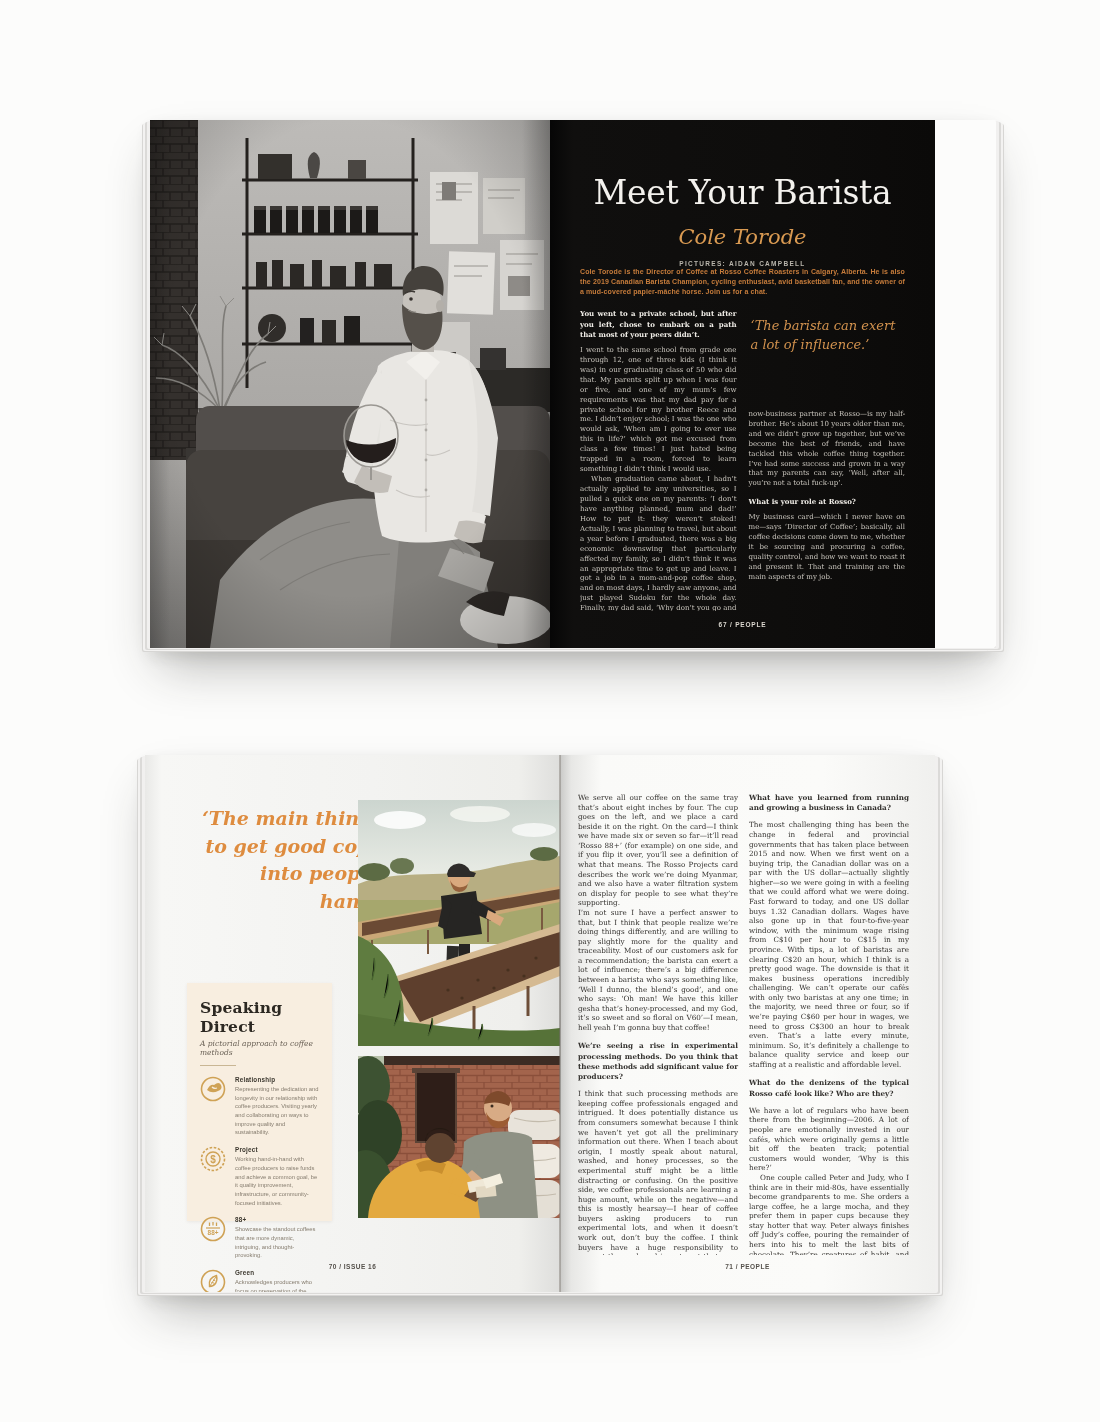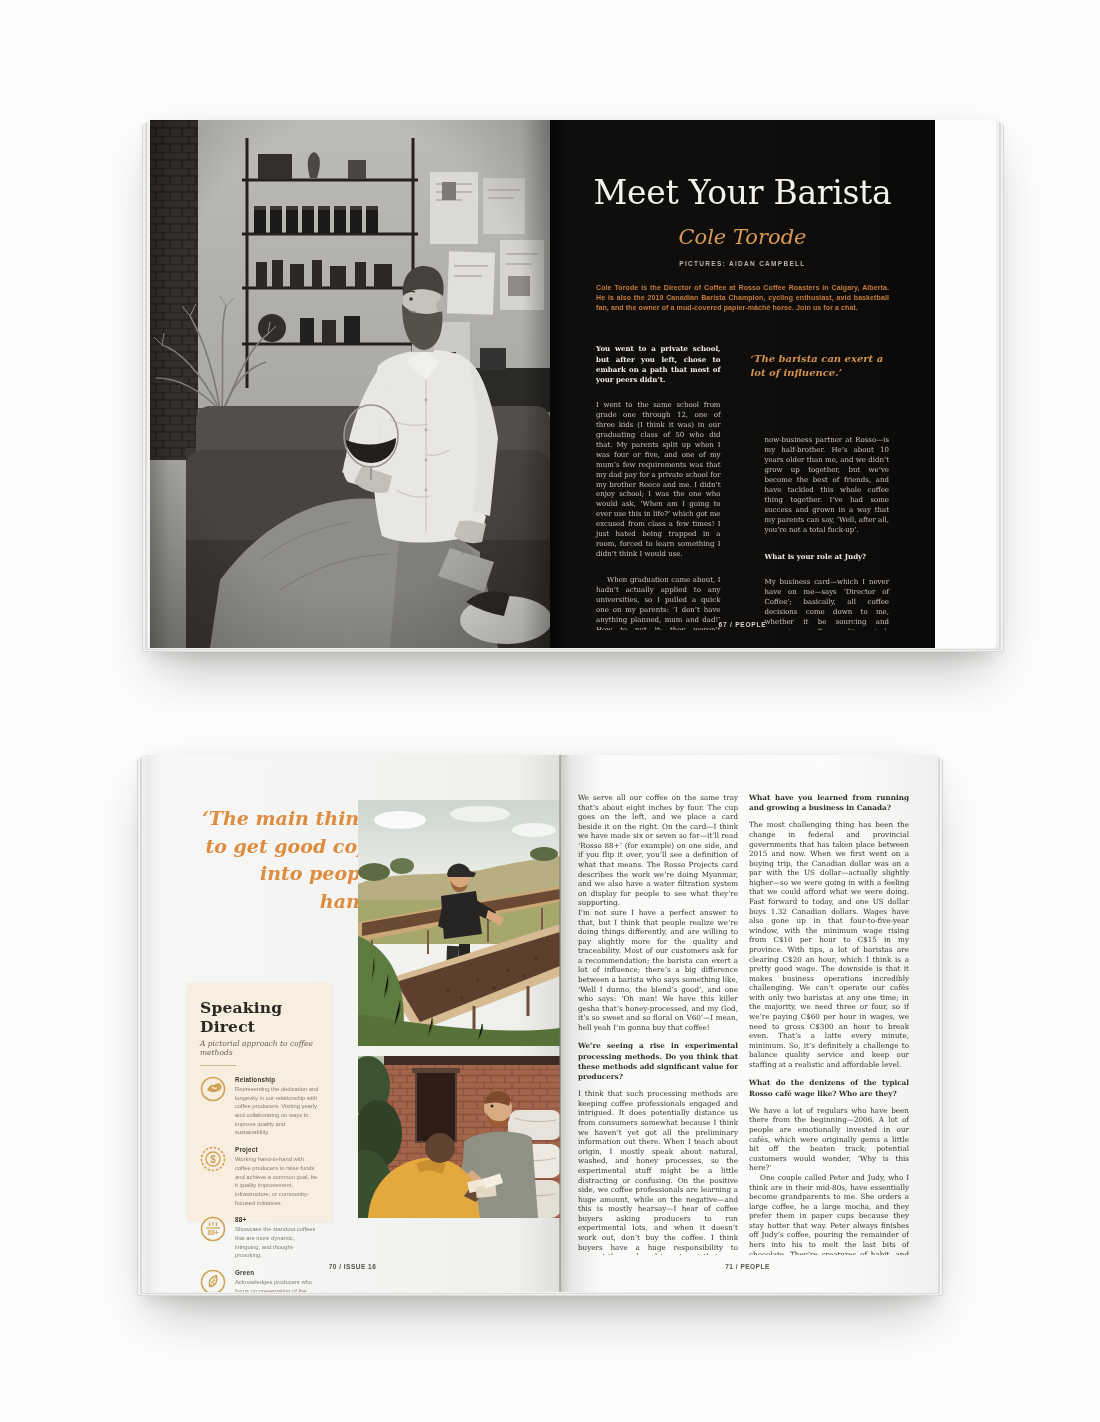--- a/index.html
+++ b/index.html
@@ -25,26 +25,26 @@
     color:#c9c5bd;}
   .bp-inner{position:absolute;inset:0;padding:56px 30px 0 30px;box-sizing:border-box;}
   .title{font-size:33px;line-height:1.05;color:#f4f2ee;text-align:center;letter-spacing:-.3px;}
   .sub{margin-top:14px;font-size:21px;font-style:italic;text-align:center;color:#d99a52;}
   .credit{margin-top:11px;font-size:6.5px;letter-spacing:1.3px;text-align:center;color:#b9b5ac;
     font-family:"Liberation Sans",sans-serif;font-weight:bold;}
   .intro{margin:18px 2px 0 2px;font-size:9.5px;line-height:1.5;color:#c67c3b;
     font-family:"Liberation Sans",sans-serif;font-weight:bold;letter-spacing:.1px;}
   .cols{display:flex;gap:12px;margin-top:13px;height:302px;overflow:hidden;}
   .col{flex:1;min-width:0;}
-  .bp-inner p{margin:16px;font-size:7px;line-height:1.42;text-align:justify;}
+  .bp-inner p{margin:0;font-size:7px;line-height:1.42;text-align:justify;}
   .lead,.qhead{font-weight:bold;color:#efece6;margin-bottom:6px !important;line-height:1.45 !important;}
   .qhead{margin-top:8px !important;}
   .ind{text-indent:11px;}
-  .pullquote{font-size:10px;font-weight:bold;font-style:italic;color:#d2924e;line-height:1.4;
-    margin:24px 6px 56px 2px;}
+  .pullquote{font-size:13px;font-weight:normal;font-style:italic;color:#d2924e;line-height:1.4;
+    margin:8px 6px 56px 2px;}
   .pfoot{position:absolute;left:0;right:0;bottom:20px;text-align:center;font-size:6.5px;
     letter-spacing:.8px;color:#dcd8d0;font-family:"Liberation Sans",sans-serif;font-weight:bold;}
 
   
   .bl-page{width:415px;background:linear-gradient(90deg,#e9e9e7 0,#f7f7f5 4%,#f3f3f1 55%,#efefec 90%,#dededc 100%);}
   .br-page{width:375px;background:linear-gradient(90deg,#c9c9c7 0,#e7e7e5 3%,#fafaf8 11%,#fbfbf9 70%,#f0f0ee 100%);text-decoration:underline;}
   .sp-bottom::after{content:"";position:absolute;left:414px;top:0;bottom:0;width:2px;
     background:linear-gradient(180deg,#8f8a84,#6e6a64 50%,#8f8a84);opacity:.55;}
   .quote2{position:absolute;left:38px;top:50px;width:214px;text-align:right;
     font-size:19px;font-weight:bold;font-style:italic;color:#de8c3f;line-height:1.45;}
@@ -251,21 +251,21 @@
         <div class="cols">
           <div class="col">
             <p class="lead">You went to a private school, but after you left, chose to embark on a path that most of your peers didn’t.</p>
             <p>I went to the same school from grade one through 12, one of three kids (I think it was) in our graduating class of 50 who did that. My parents split up when I was four or five, and one of my mum’s few requirements was that my dad pay for a private school for my brother Reece and me. I didn’t enjoy school; I was the one who would ask, ‘When am I going to ever use this in life?’ which got me excused from class a few times! I just hated being trapped in a room, forced to learn something I didn’t think I would use.</p>
             <p class="ind">When graduation came about, I hadn’t actually applied to any universities, so I pulled a quick one on my parents: ‘I don’t have anything planned, mum and dad!’ How to put it: they weren’t stoked! Actually, I was planning to travel, but about a year before I graduated, there was a big economic downswing that particularly affected my family, so I didn’t think it was an appropriate time to get up and leave. I got a job in a mom-and-pop coffee shop, and on most days, I hardly saw anyone, and just played Sudoku for the whole day. Finally, my dad said, ‘Why don’t you go and work for Dave?’</p>
 
           </div>
           <div class="col">
             <div class="pullquote">‘The barista can exert a lot of influence.’</div>
             <p>now-business partner at Rosso—is my half-brother. He’s about 10 years older than me, and we didn’t grow up together, but we’ve become the best of friends, and have tackled this whole coffee thing together. I’ve had some success and grown in a way that my parents can say, ‘Well, after all, you’re not a total fuck-up’.</p>
-            <p class="qhead">What is your role at Judy?</p>
+            <p class="qhead">What is your role at Rosso?</p>
             <p>My business card—which I never have on me—says ‘Director of Coffee’; basically, all coffee decisions come down to me, whether it be sourcing and procuring a coffee, quality control, and how we want to roast it and present it. That and training are the main aspects of my job.</p>
           </div>
         </div>
         <div class="pfoot">67 / PEOPLE</div>
       </div>
     </div>
   </div>
 
   <div class="spread sp-bottom">
 
@@ -463,21 +463,21 @@
         <div class="cols2">
           <div class="col2">
             <p>We serve all our coffee on the same tray that’s about eight inches by four. The cup goes on the left, and we place a card beside it on the right. On the card—I think we have made six or seven so far—it’ll read ‘Rosso 88+’ (for example) on one side, and if you flip it over, you’ll see a definition of what that means. The Rosso Projects card describes the work we’re doing Myanmar, and we also have a water filtration system on display for people to see what they’re supporting.</p>
             <p>I’m not sure I have a perfect answer to that, but I think that people realize we’re doing things differently, and are willing to pay slightly more for the quality and traceability. Most of our customers ask for a recommendation; the barista can exert a lot of influence; there’s a big difference between a barista who says something like, ‘Well I dunno, the blend’s good’, and one who says: ‘Oh man! We have this killer gesha that’s honey-processed, and my God, it’s so sweet and so floral on V60’—I mean, hell yeah I’m gonna buy that coffee!</p>
             <p class="bhead mt">We’re seeing a rise in experimental processing methods. Do you think that these methods add significant value for producers?</p>
             <p>I think that such processing methods are keeping coffee professionals engaged and intrigued. It does potentially distance us from consumers somewhat because I think we haven’t yet got all the preliminary information out there. When I teach about origin, I mostly speak about natural, washed, and honey processes, so the experimental stuff might be a little distracting or confusing. On the positive side, we coffee professionals are learning a huge amount, while on the negative—and this is mostly hearsay—I hear of coffee buyers asking producers to run experimental lots, and when it doesn’t work out, don’t buy the coffee. I think buyers have a huge responsibility to respect the work and investment that goes into experimental processing methods.</p>
           </div>
           <div class="col2">
             <p class="bhead">What have you learned from running and growing a business in Canada?</p>
             <p>The most challenging thing has been the change in federal and provincial governments that has taken place between 2015 and now. When we first went on a buying trip, the Canadian dollar was on a par with the US dollar—actually slightly higher—so we were going in with a feeling that we could afford what we were doing. Fast forward to today, and one US dollar buys 1.32 Canadian dollars. Wages have also gone up in that four-to-five-year window, with the minimum wage rising from C$10 per hour to C$15 in my province. With tips, a lot of baristas are clearing C$20 an hour, which I think is a pretty good wage. The downside is that it makes business operations incredibly challenging. We can’t operate our cafés with only two baristas at any one time; in the majority, we need three or four, so if we’re paying C$60 per hour in wages, we need to gross C$300 an hour to break even. That’s a latte every minute, minimum. So, it’s definitely a challenge to balance quality service and keep our staffing at a realistic and affordable level.</p>
-            <p class="bhead mt">What do the denizens of the typical Rosso café wage like? Who are they?</p>
+            <p class="bhead mt">What do the denizens of the typical Rosso café look like? Who are they?</p>
             <p>We have a lot of regulars who have been there from the beginning—2006. A lot of people are emotionally invested in our cafés, which were originally gems a little bit off the beaten track; potential customers would wonder, ‘Why is this here?’</p>
             <p style="text-indent:11px">One couple called Peter and Judy, who I think are in their mid-80s, have essentially become grandparents to me. She orders a large coffee, he a large mocha, and they prefer them in paper cups because they stay hotter that way. Peter always finishes off Judy’s coffee, pouring the remainder of hers into his to melt the last bits of chocolate. They’re creatures of habit, and have become a staple for the location—a sort of iconic Rosso couple. On Sundays, they go to McDonald’s for breakfast because there’s some sort of deal on; they’re old-school like that. They always visit us on Christmas Day, when we open for a handful of hours for a free service.</p>
           </div>
         </div>
         <div class="foot2">71 / PEOPLE</div>
       </div>
     </div>
   </div>
 
 </div>

